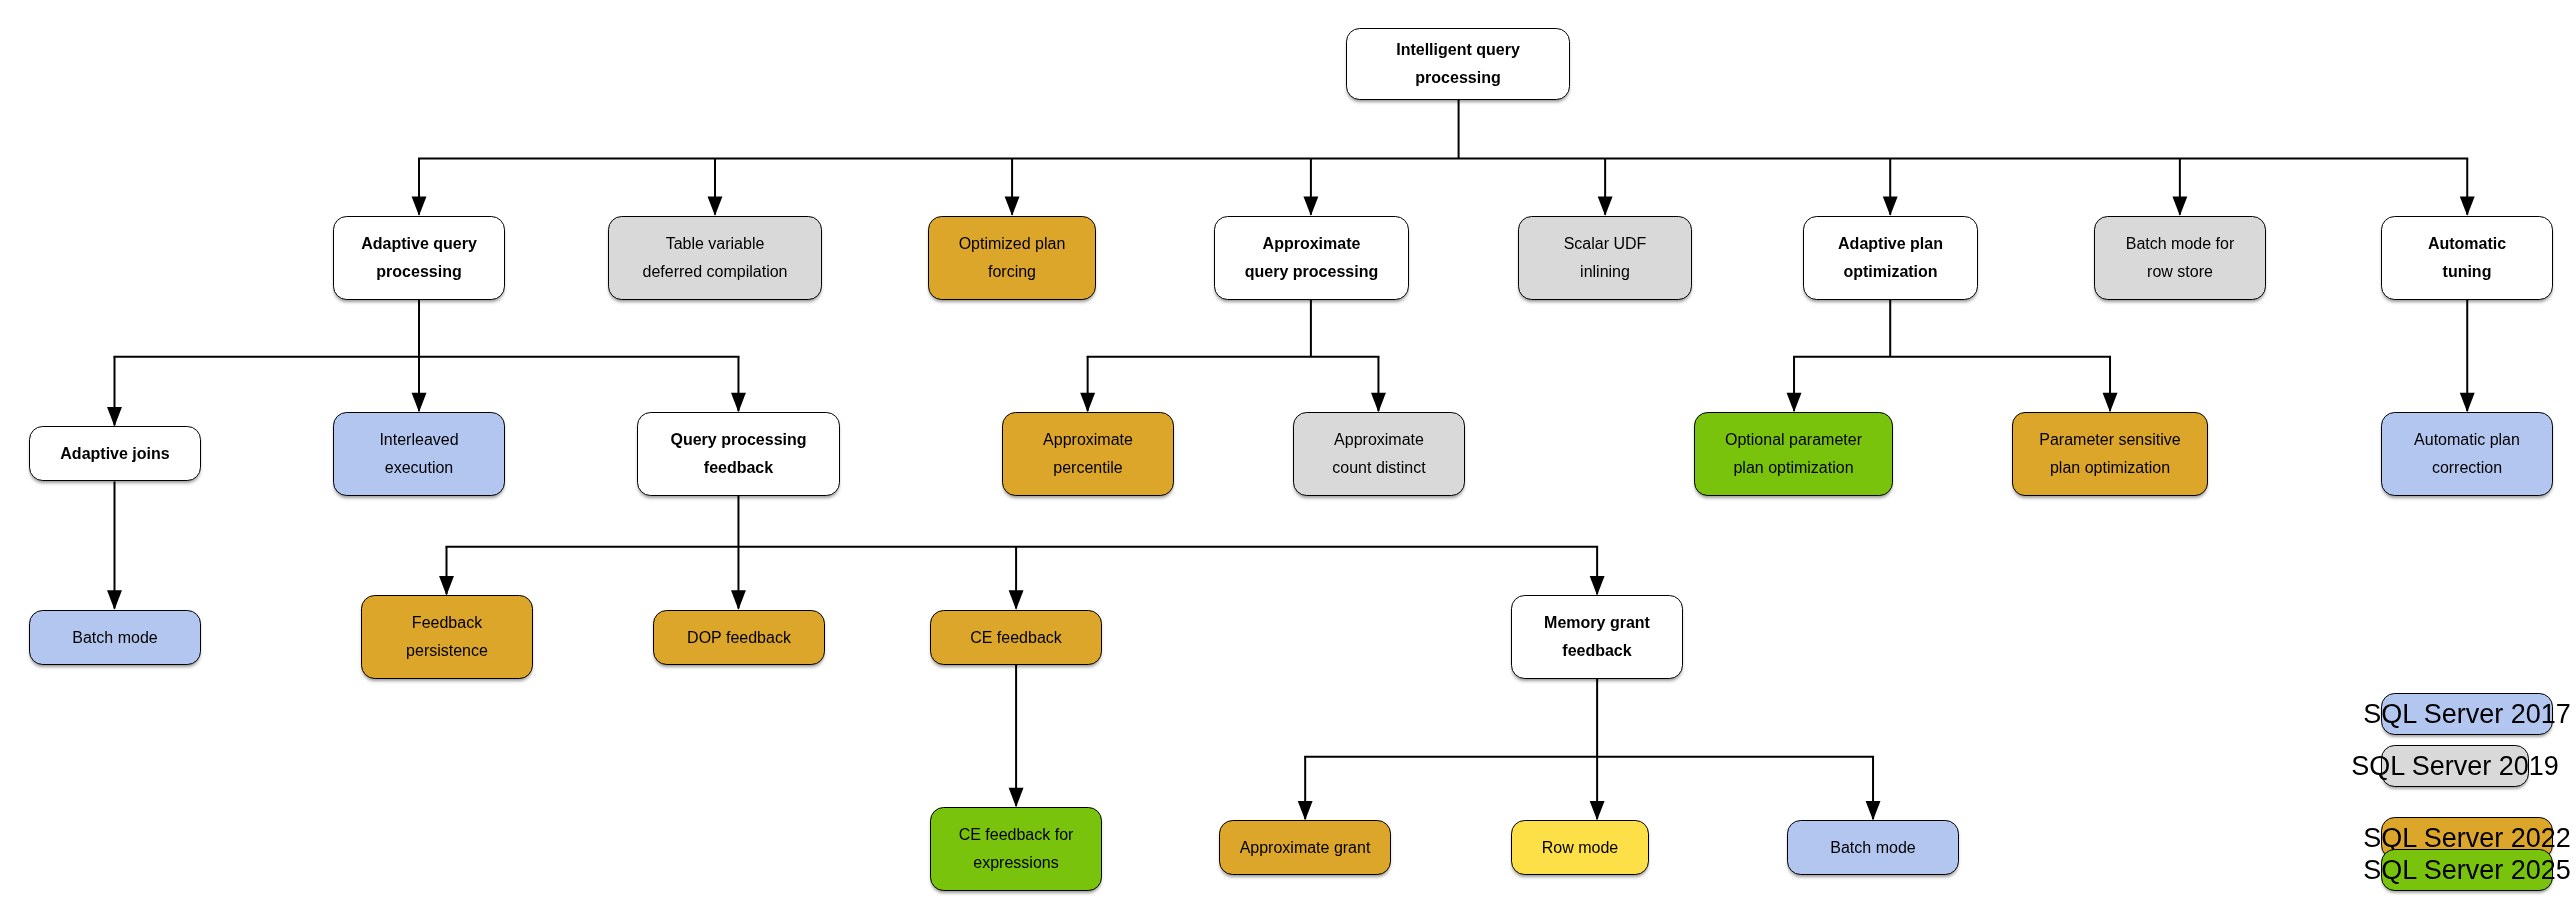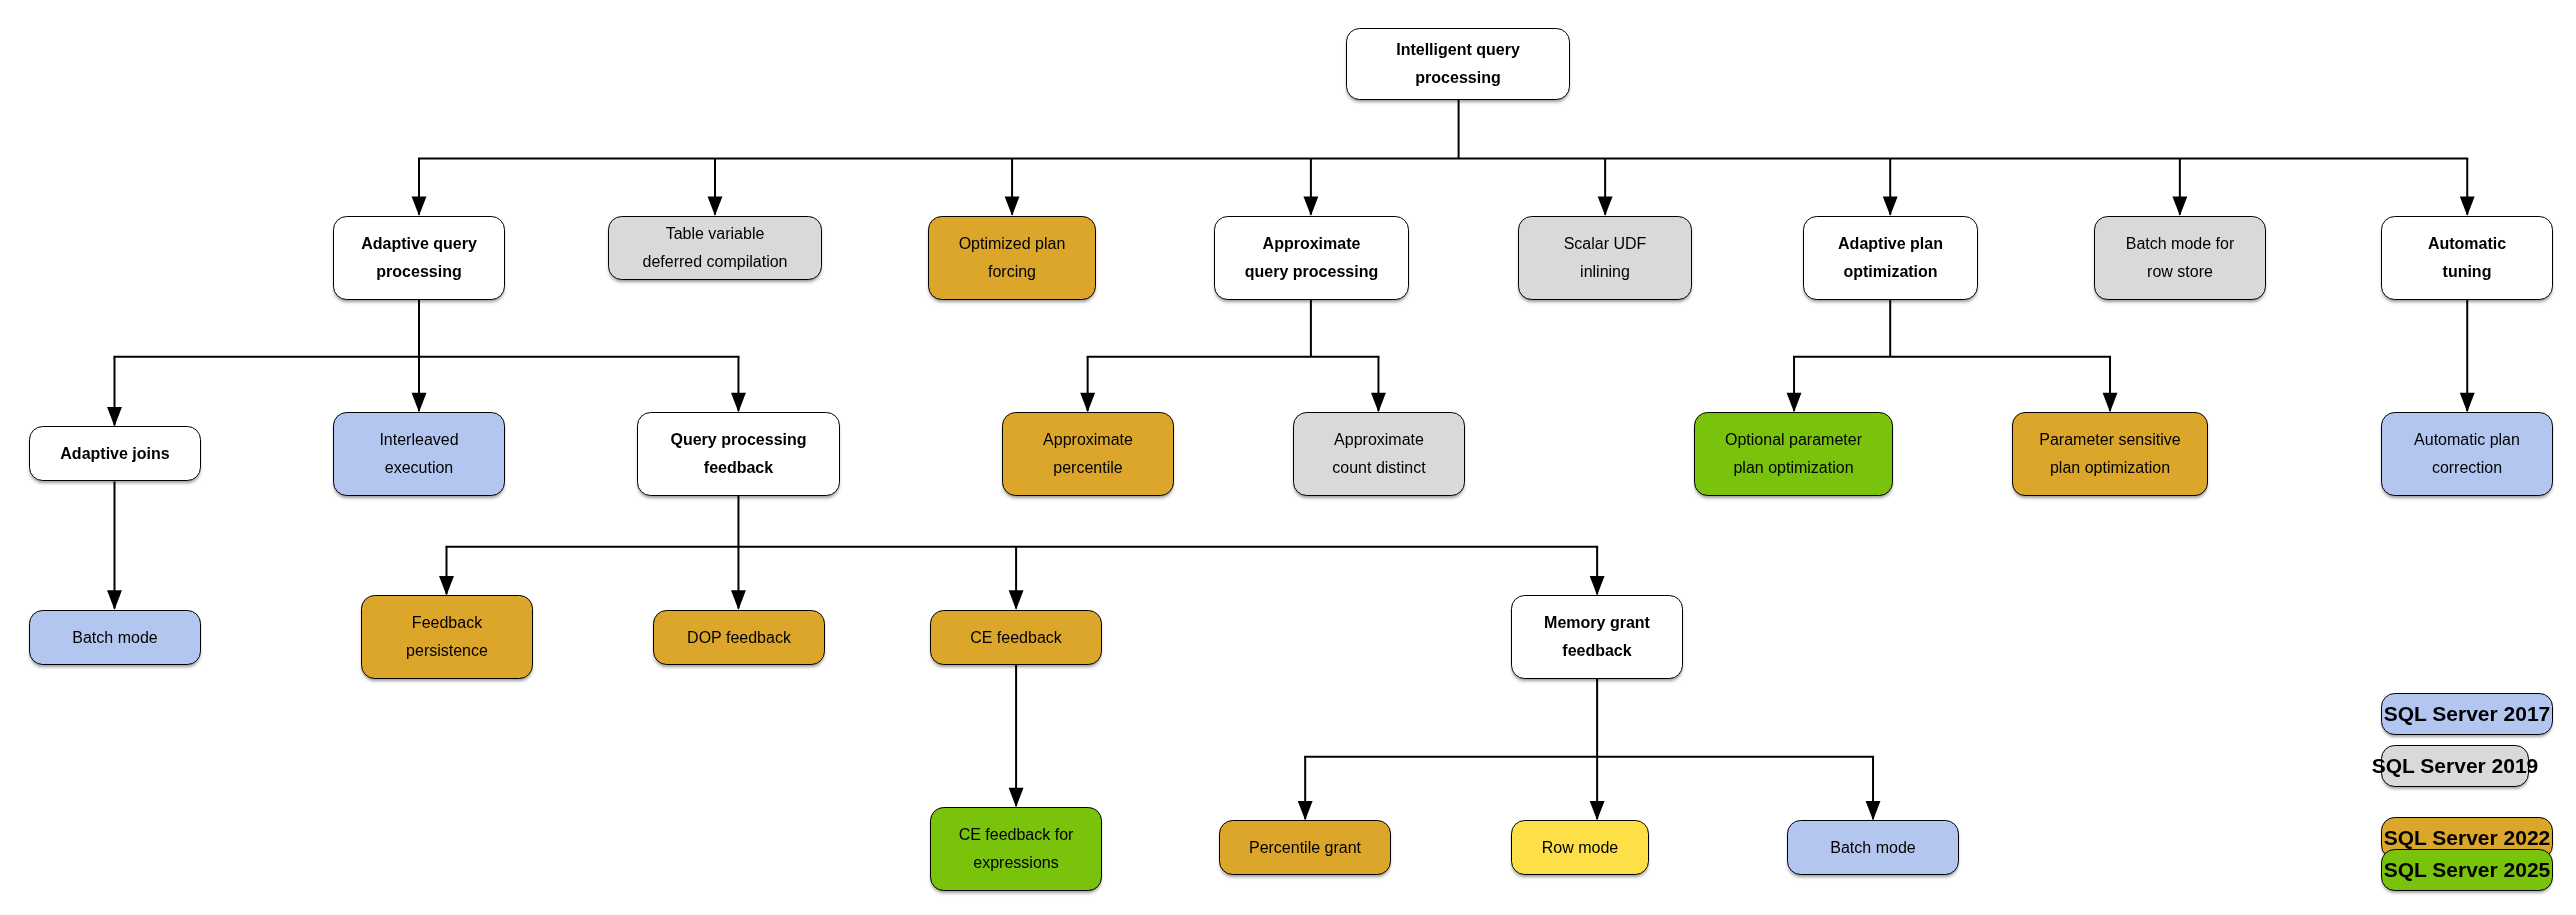--- a/index.html
+++ b/index.html
@@ -16,21 +16,21 @@
     border:1.7px solid #000;border-radius:13.7px;
     font-size:16px;line-height:28px;font-weight:400;
     box-shadow:0 2.9px 3.4px -1.1px rgba(0,0,0,0.40);
     background:#fff;
   }
   .node.category{font-weight:700;background:#ffffff;}
   .legend-item{
     position:absolute;box-sizing:border-box;
     display:flex;align-items:center;justify-content:center;
     border:1.7px solid #000;border-radius:13.7px;
-    font-size:21px;font-weight:700;white-space:nowrap;
+    font-size:27px;font-weight:400;white-space:nowrap;
     box-shadow:0 2.3px 2.9px -1.1px rgba(0,0,0,0.35);
     text-align:center;
   }
 </style>
 </head>
 <body>
 
 <div class="canvas">
   <svg class="wires" id="wires" viewBox="0 0 4500 1600" xmlns="http://www.w3.org/2000/svg">
       <line x1="2548" y1="174" x2="2548" y2="277" stroke="#000000" stroke-width="3.5"></line>
@@ -94,21 +94,21 @@
       <line x1="2790" y1="1322" x2="2790" y2="1431" stroke="#000000" stroke-width="3.5"></line>
       <polygon points="2777,1399 2803,1399 2790,1433" fill="#000000"></polygon>
       <line x1="3272" y1="1322" x2="3272" y2="1431" stroke="#000000" stroke-width="3.5"></line>
       <polygon points="3259,1399 3285,1399 3272,1433" fill="#000000"></polygon>
     </svg>
   <div id="nodes">
       <div class="node category" style="left: 1346px; top: 27.5px; width: 224px; height: 72px; background: rgb(255, 255, 255);">Intelligent query
 processing</div>
       <div class="node category" style="left: 333px; top: 216px; width: 172px; height: 84px; background: rgb(255, 255, 255);">Adaptive query
 processing</div>
-      <div class="node" style="left: 608px; top: 216px; width: 214px; height: 64px; background: rgb(217, 217, 217);">Table variable
+      <div class="node" style="left: 608px; top: 216px; width: 214px; height: 84px; background: rgb(217, 217, 217);">Table variable
 deferred compilation</div>
       <div class="node" style="left: 928px; top: 216px; width: 168px; height: 84px; background: rgb(220, 166, 43);">Optimized plan
 forcing</div>
       <div class="node category" style="left: 1214px; top: 216px; width: 195px; height: 84px; background: rgb(255, 255, 255);">Approximate
 query processing</div>
       <div class="node" style="left: 1518px; top: 216px; width: 174px; height: 84px; background: rgb(217, 217, 217);">Scalar UDF
 inlining</div>
       <div class="node category" style="left: 1803px; top: 216px; width: 175px; height: 84px; background: rgb(255, 255, 255);">Adaptive plan
 optimization</div>
       <div class="node" style="left: 2094px; top: 216px; width: 172px; height: 84px; background: rgb(217, 217, 217);">Batch mode for
@@ -132,21 +132,21 @@
 correction</div>
       <div class="node" style="left: 29px; top: 610px; width: 172px; height: 55px; background: rgb(179, 198, 240);">Batch mode</div>
       <div class="node" style="left: 361px; top: 595px; width: 172px; height: 84px; background: rgb(220, 166, 43);">Feedback
 persistence</div>
       <div class="node" style="left: 653px; top: 610px; width: 172px; height: 55px; background: rgb(220, 166, 43);">DOP feedback</div>
       <div class="node" style="left: 930px; top: 610px; width: 172px; height: 55px; background: rgb(220, 166, 43);">CE feedback</div>
       <div class="node category" style="left: 1511px; top: 595px; width: 172px; height: 84px; background: rgb(255, 255, 255);">Memory grant
 feedback</div>
       <div class="node" style="left: 930px; top: 807px; width: 172px; height: 84px; background: rgb(121, 195, 13);">CE feedback for
 expressions</div>
-      <div class="node" style="left: 1219px; top: 820px; width: 172px; height: 55px; background: rgb(220, 166, 43);">Percentile grant</div>
+      <div class="node" style="left: 1219px; top: 820px; width: 172px; height: 55px; background: rgb(220, 166, 43);">Approximate grant</div>
       <div class="node" style="left: 1511px; top: 820px; width: 138px; height: 55px; background: #fde047;">Row mode</div>
       <div class="node" style="left: 1787px; top: 820px; width: 172px; height: 55px; background: rgb(179, 198, 240);">Batch mode</div>
     </div>
   <div id="legend">
       <div class="legend-item" style="left: 2381px; top: 693px; width: 172px; height: 42px; background: rgb(179, 198, 240);">SQL Server 2017</div>
       <div class="legend-item" style="left: 2381px; top: 745px; width: 148px; height: 42px; background: rgb(217, 217, 217);">SQL Server 2019</div>
       <div class="legend-item" style="left: 2381px; top: 797px; width: 172px; height: 42px; background: rgb(220, 166, 43); margin-top: 20px;">SQL Server 2022</div>
       <div class="legend-item" style="left: 2381px; top: 849px; width: 172px; height: 42px; background: rgb(121, 195, 13);">SQL Server 2025</div>
     </div>
 </div>

